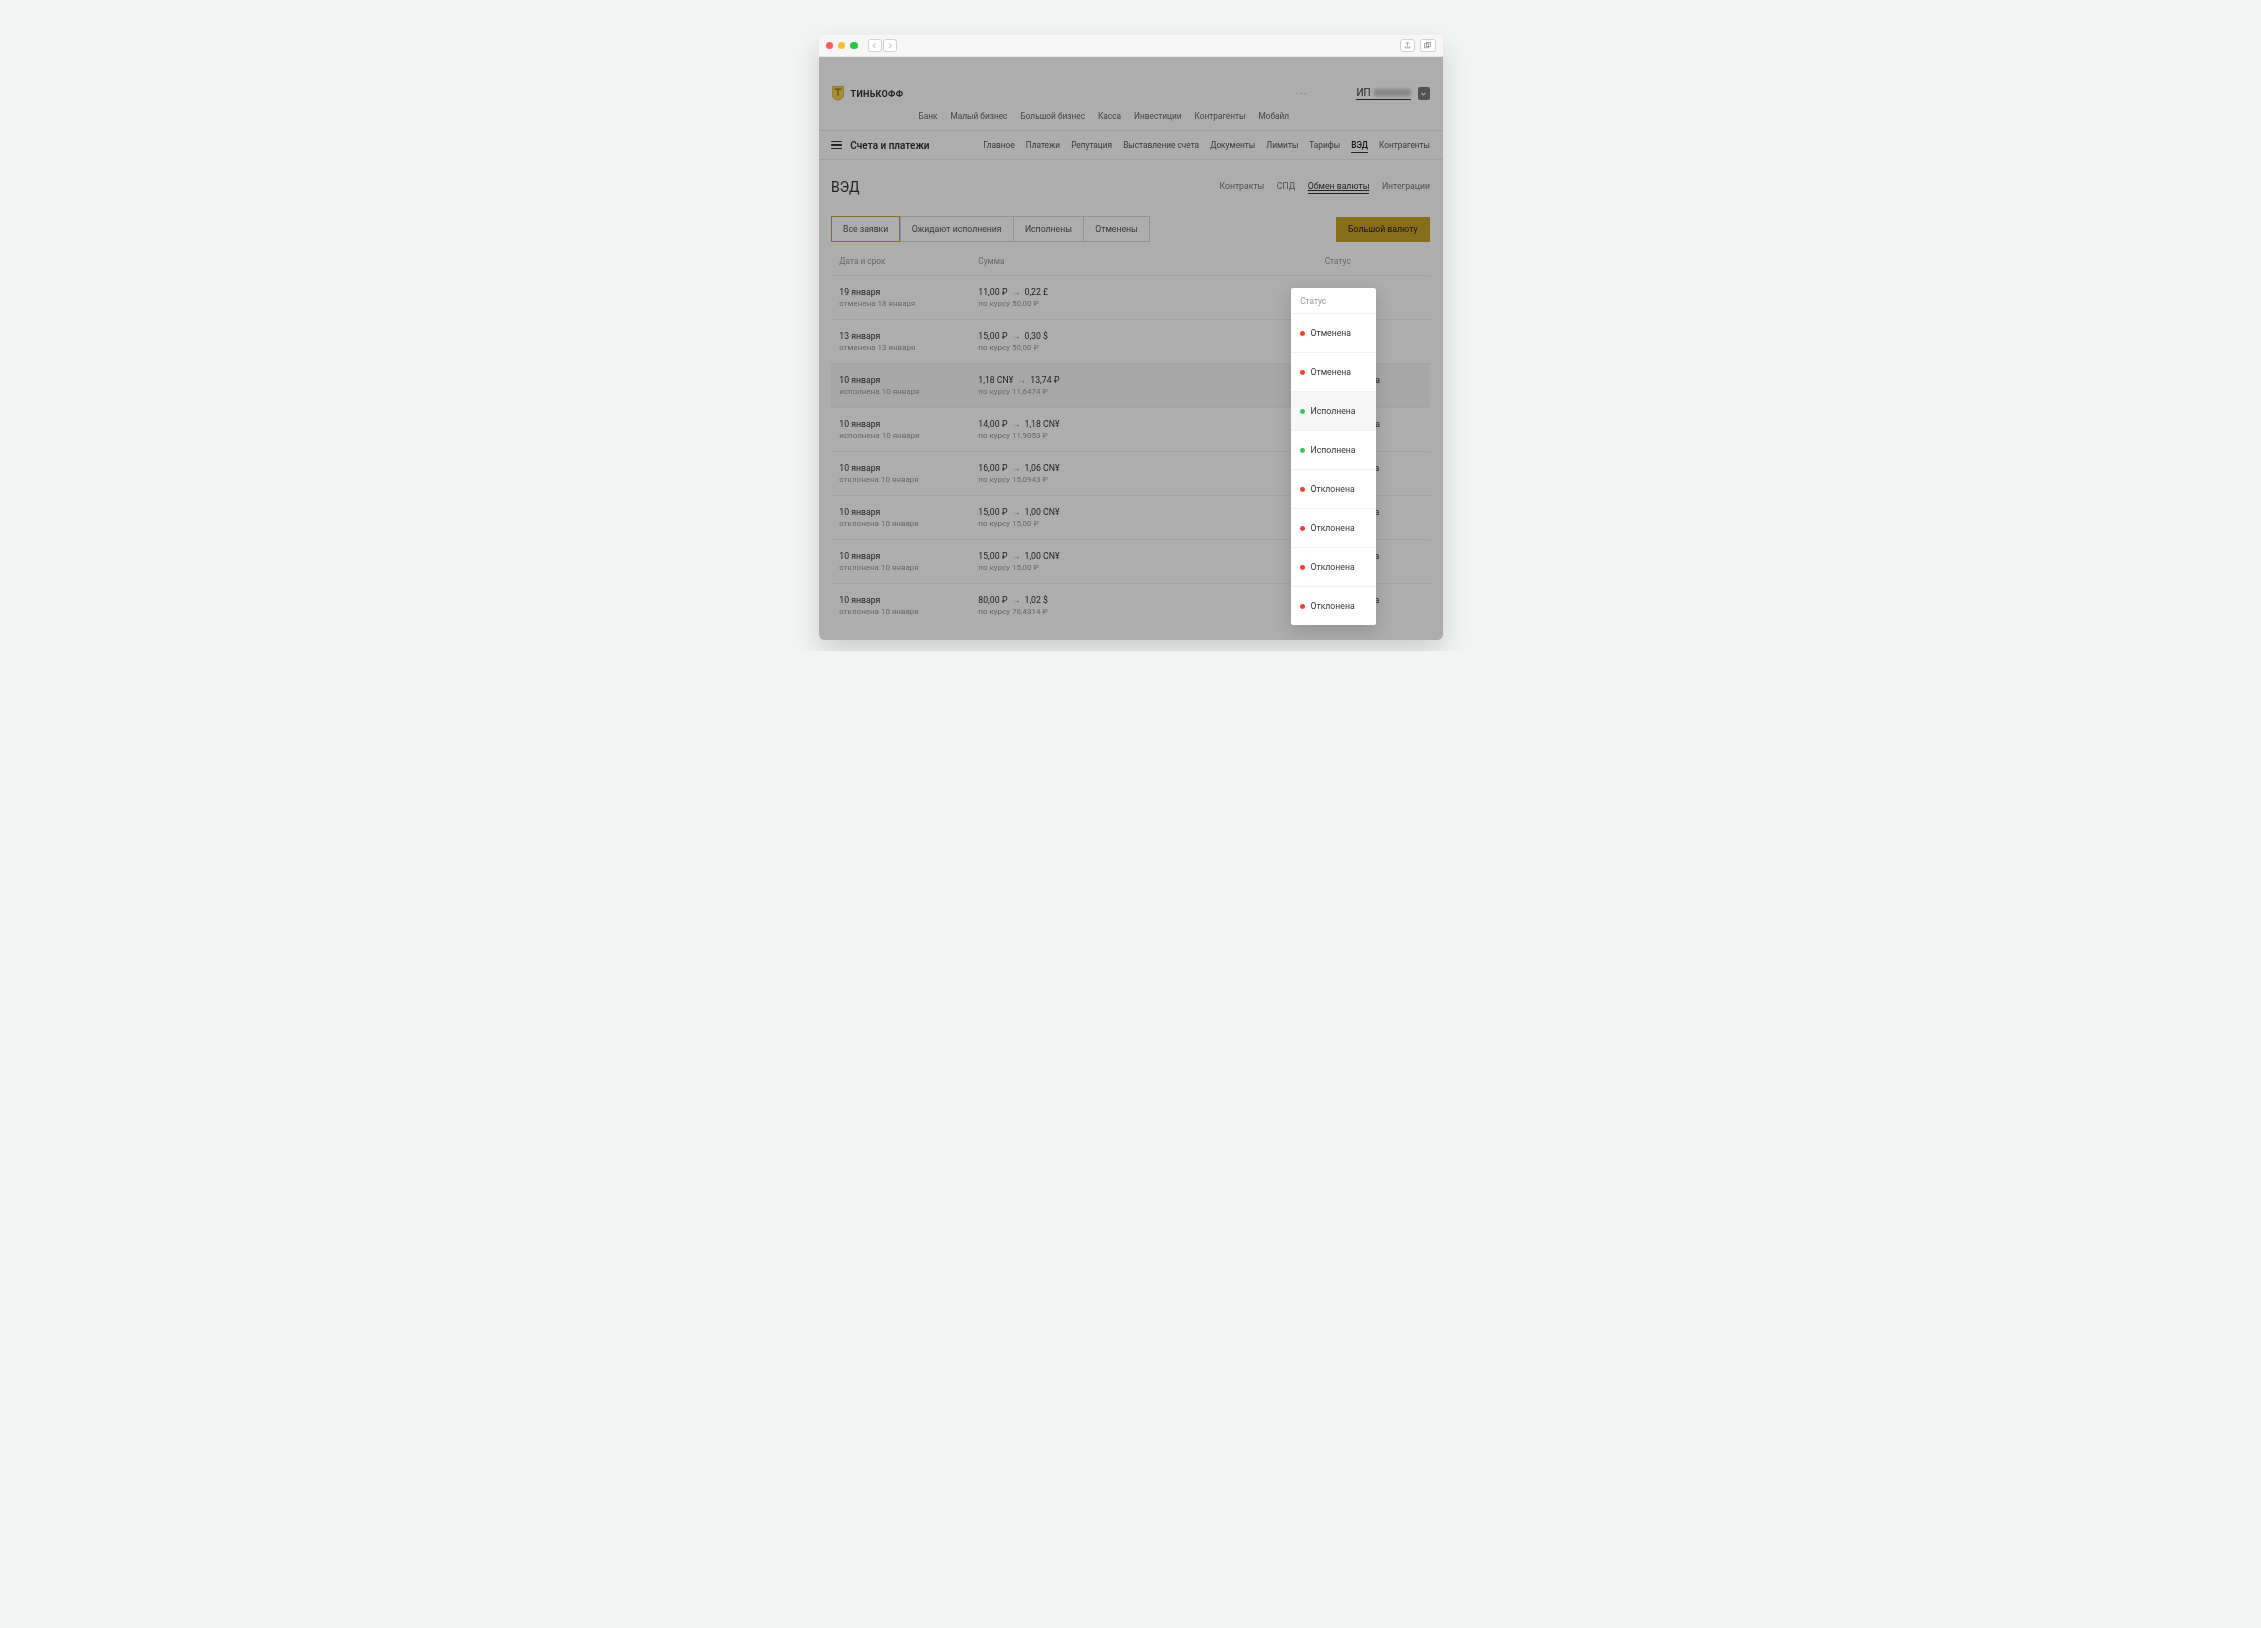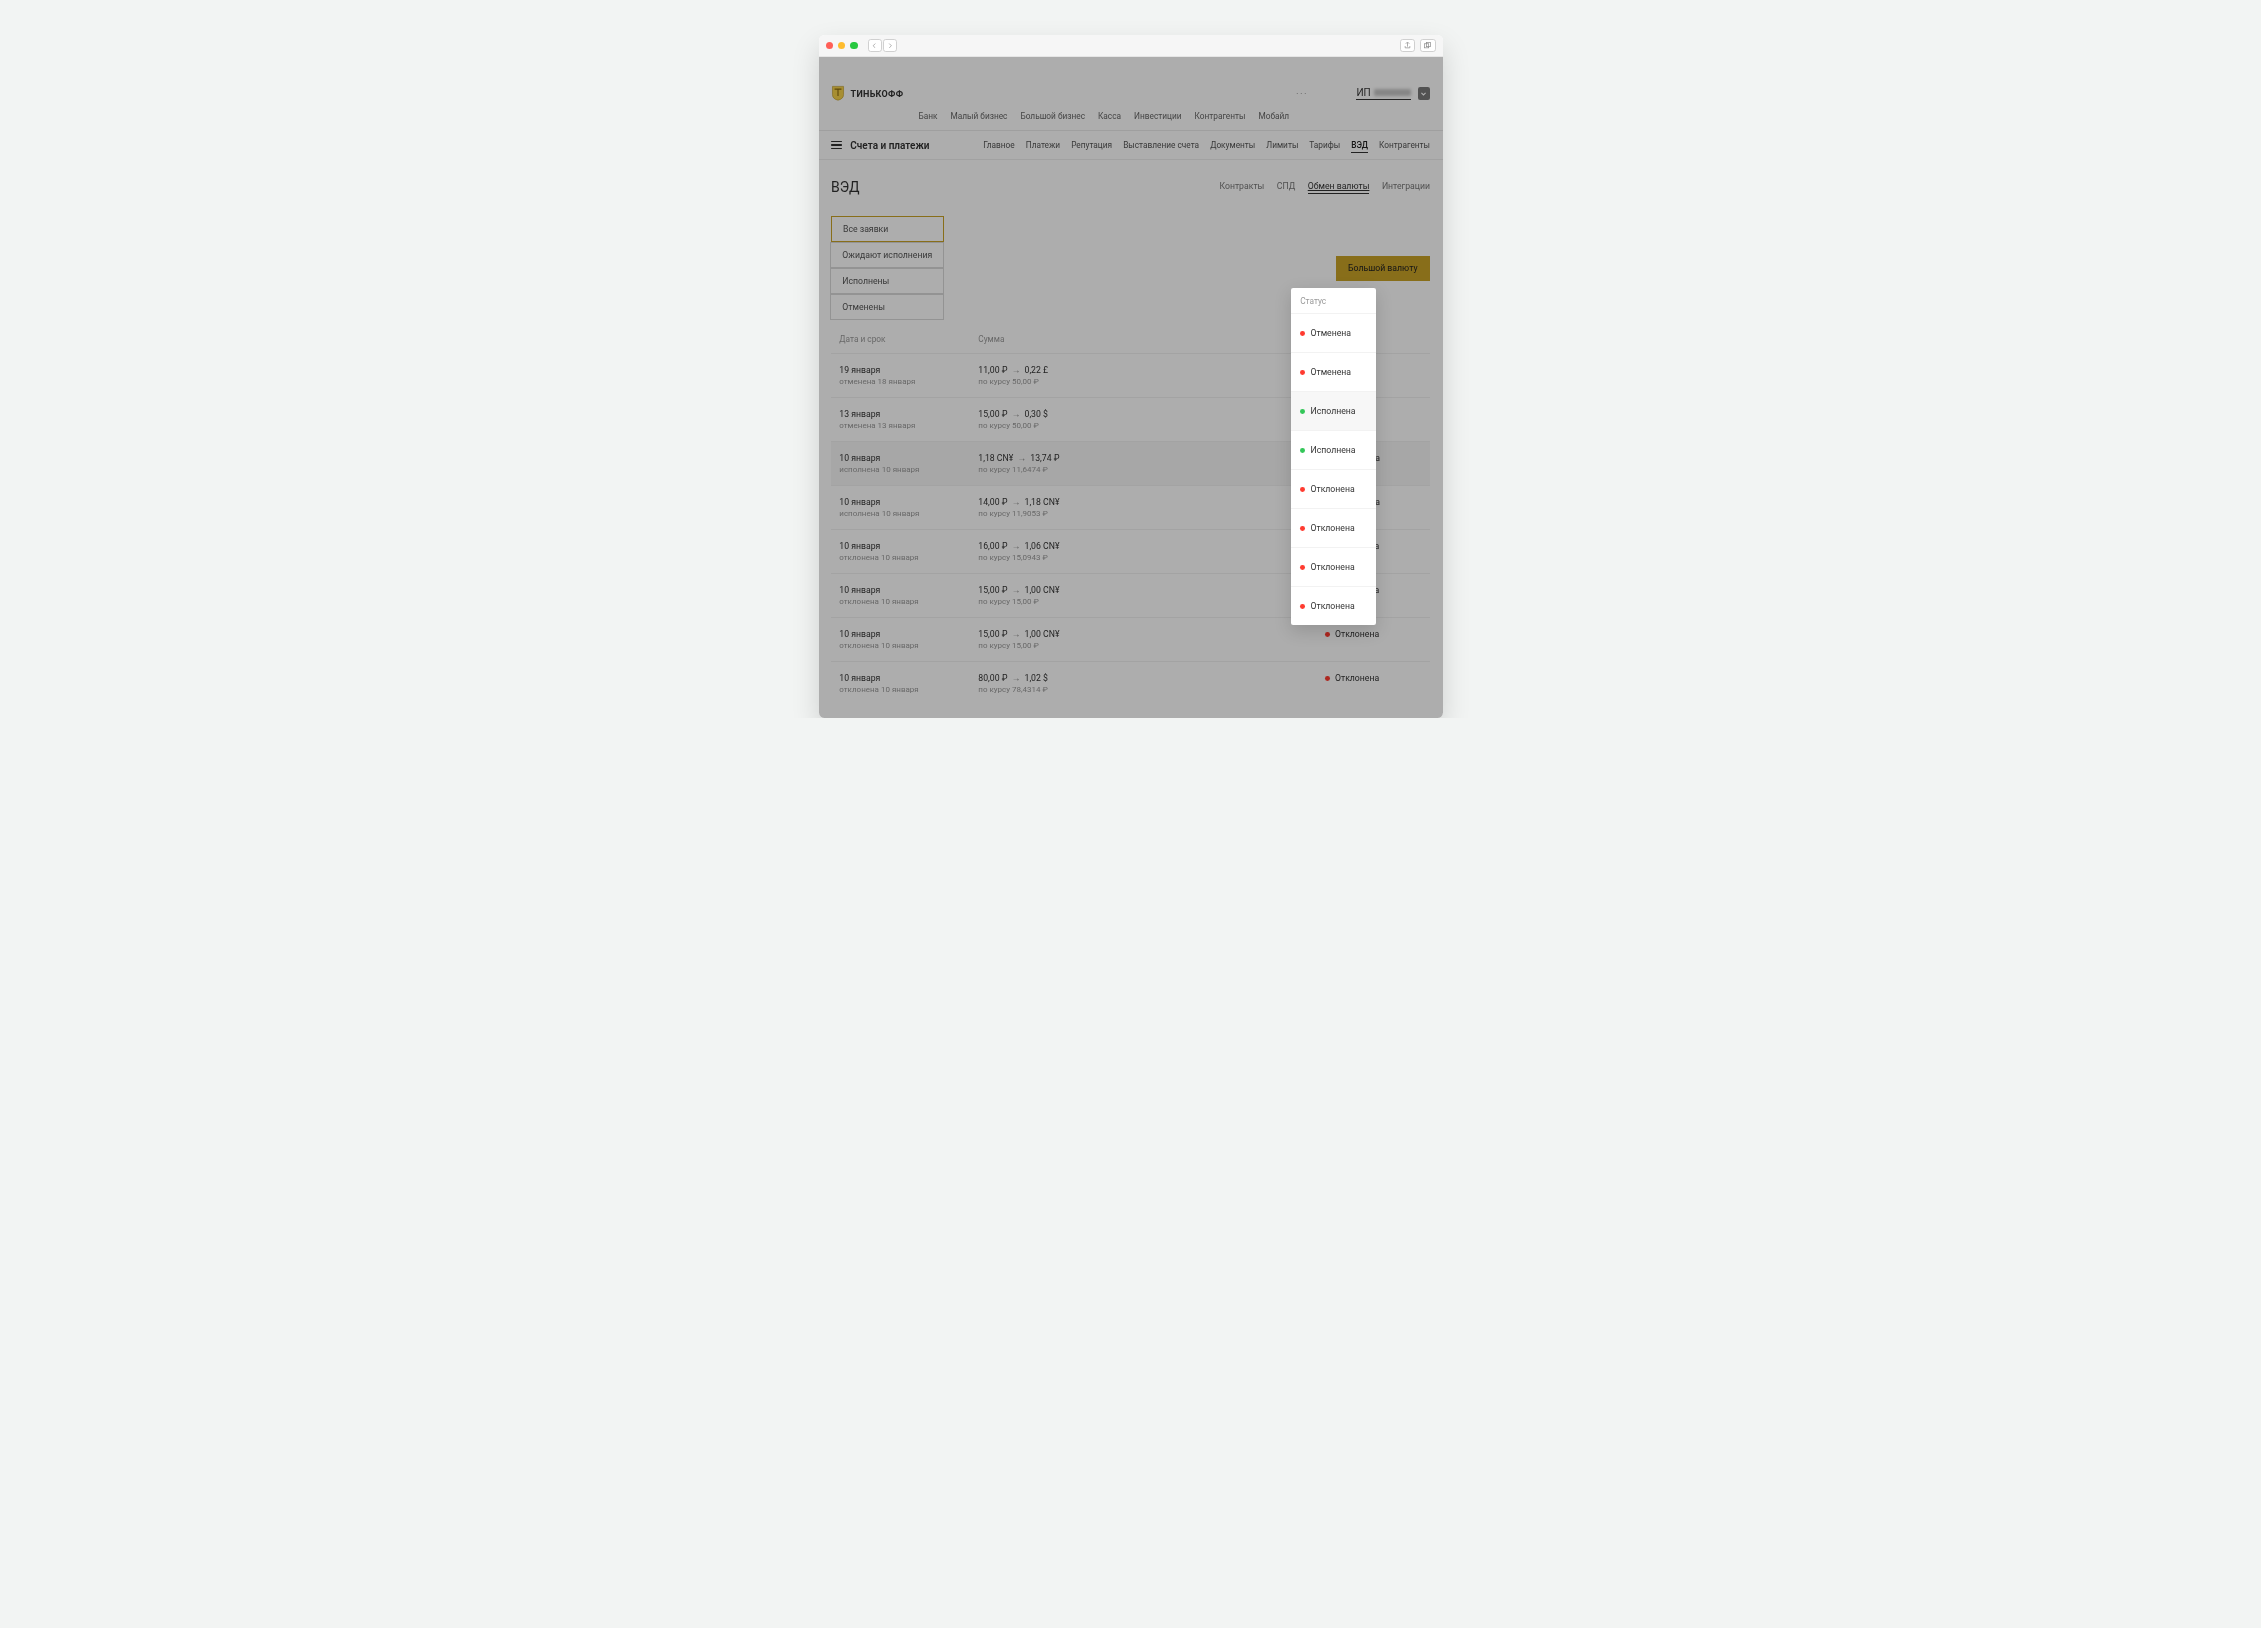--- a/index.html
+++ b/index.html
@@ -174,21 +174,21 @@
         <div class="page-title">ВЭД</div>
         <div class="page-tabs" id="pagetabs">
             <span>Контракты</span>
             <span>СПД</span>
             <span class="active">Обмен валюты</span>
             <span>Интеграции</span>
           </div>
       </div>
 
       <div class="filter-row">
-        <div id="filters" style="display:flex;flex-direction:column;">
+        <div id="filters" style="display:flex;">
             <div class="filter-btn active">Все заявки</div>
             <div class="filter-btn">Ожидают исполнения</div>
             <div class="filter-btn">Исполнены</div>
             <div class="filter-btn">Отменены</div>
           </div>
         <button class="primary-btn">Большой валюту</button>
       </div>
 
       <div class="table">
         <div class="thead">

